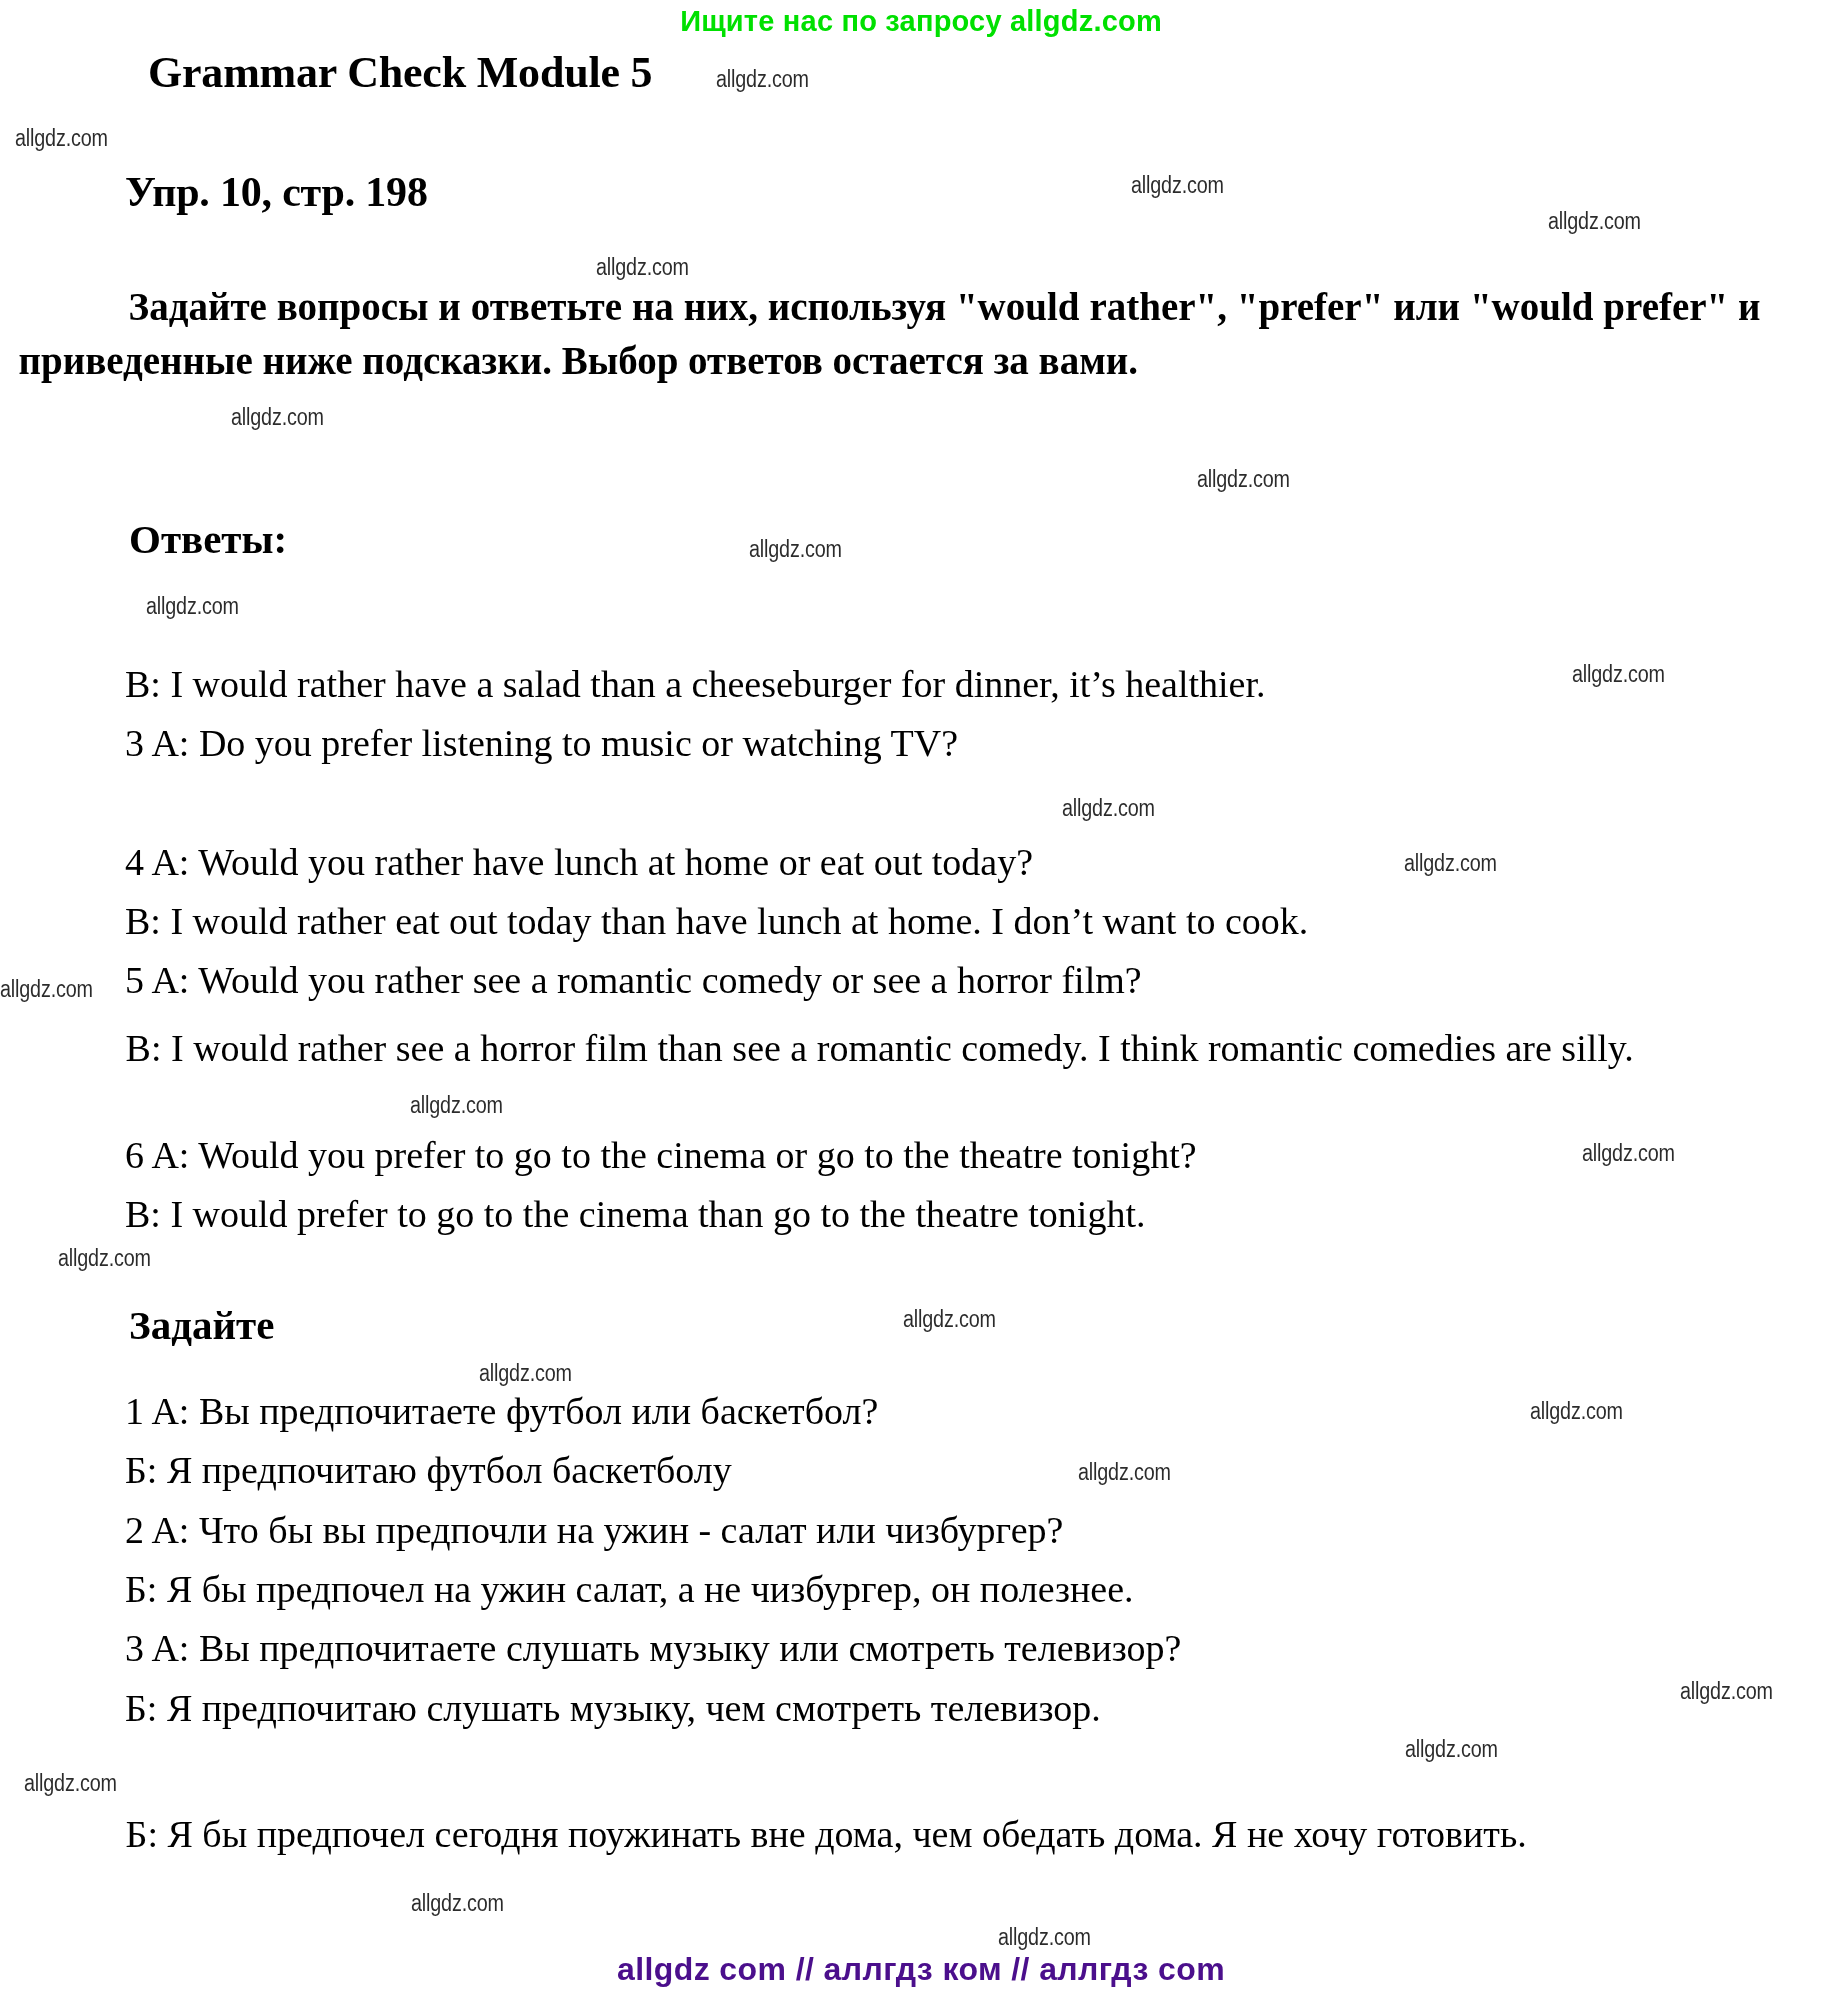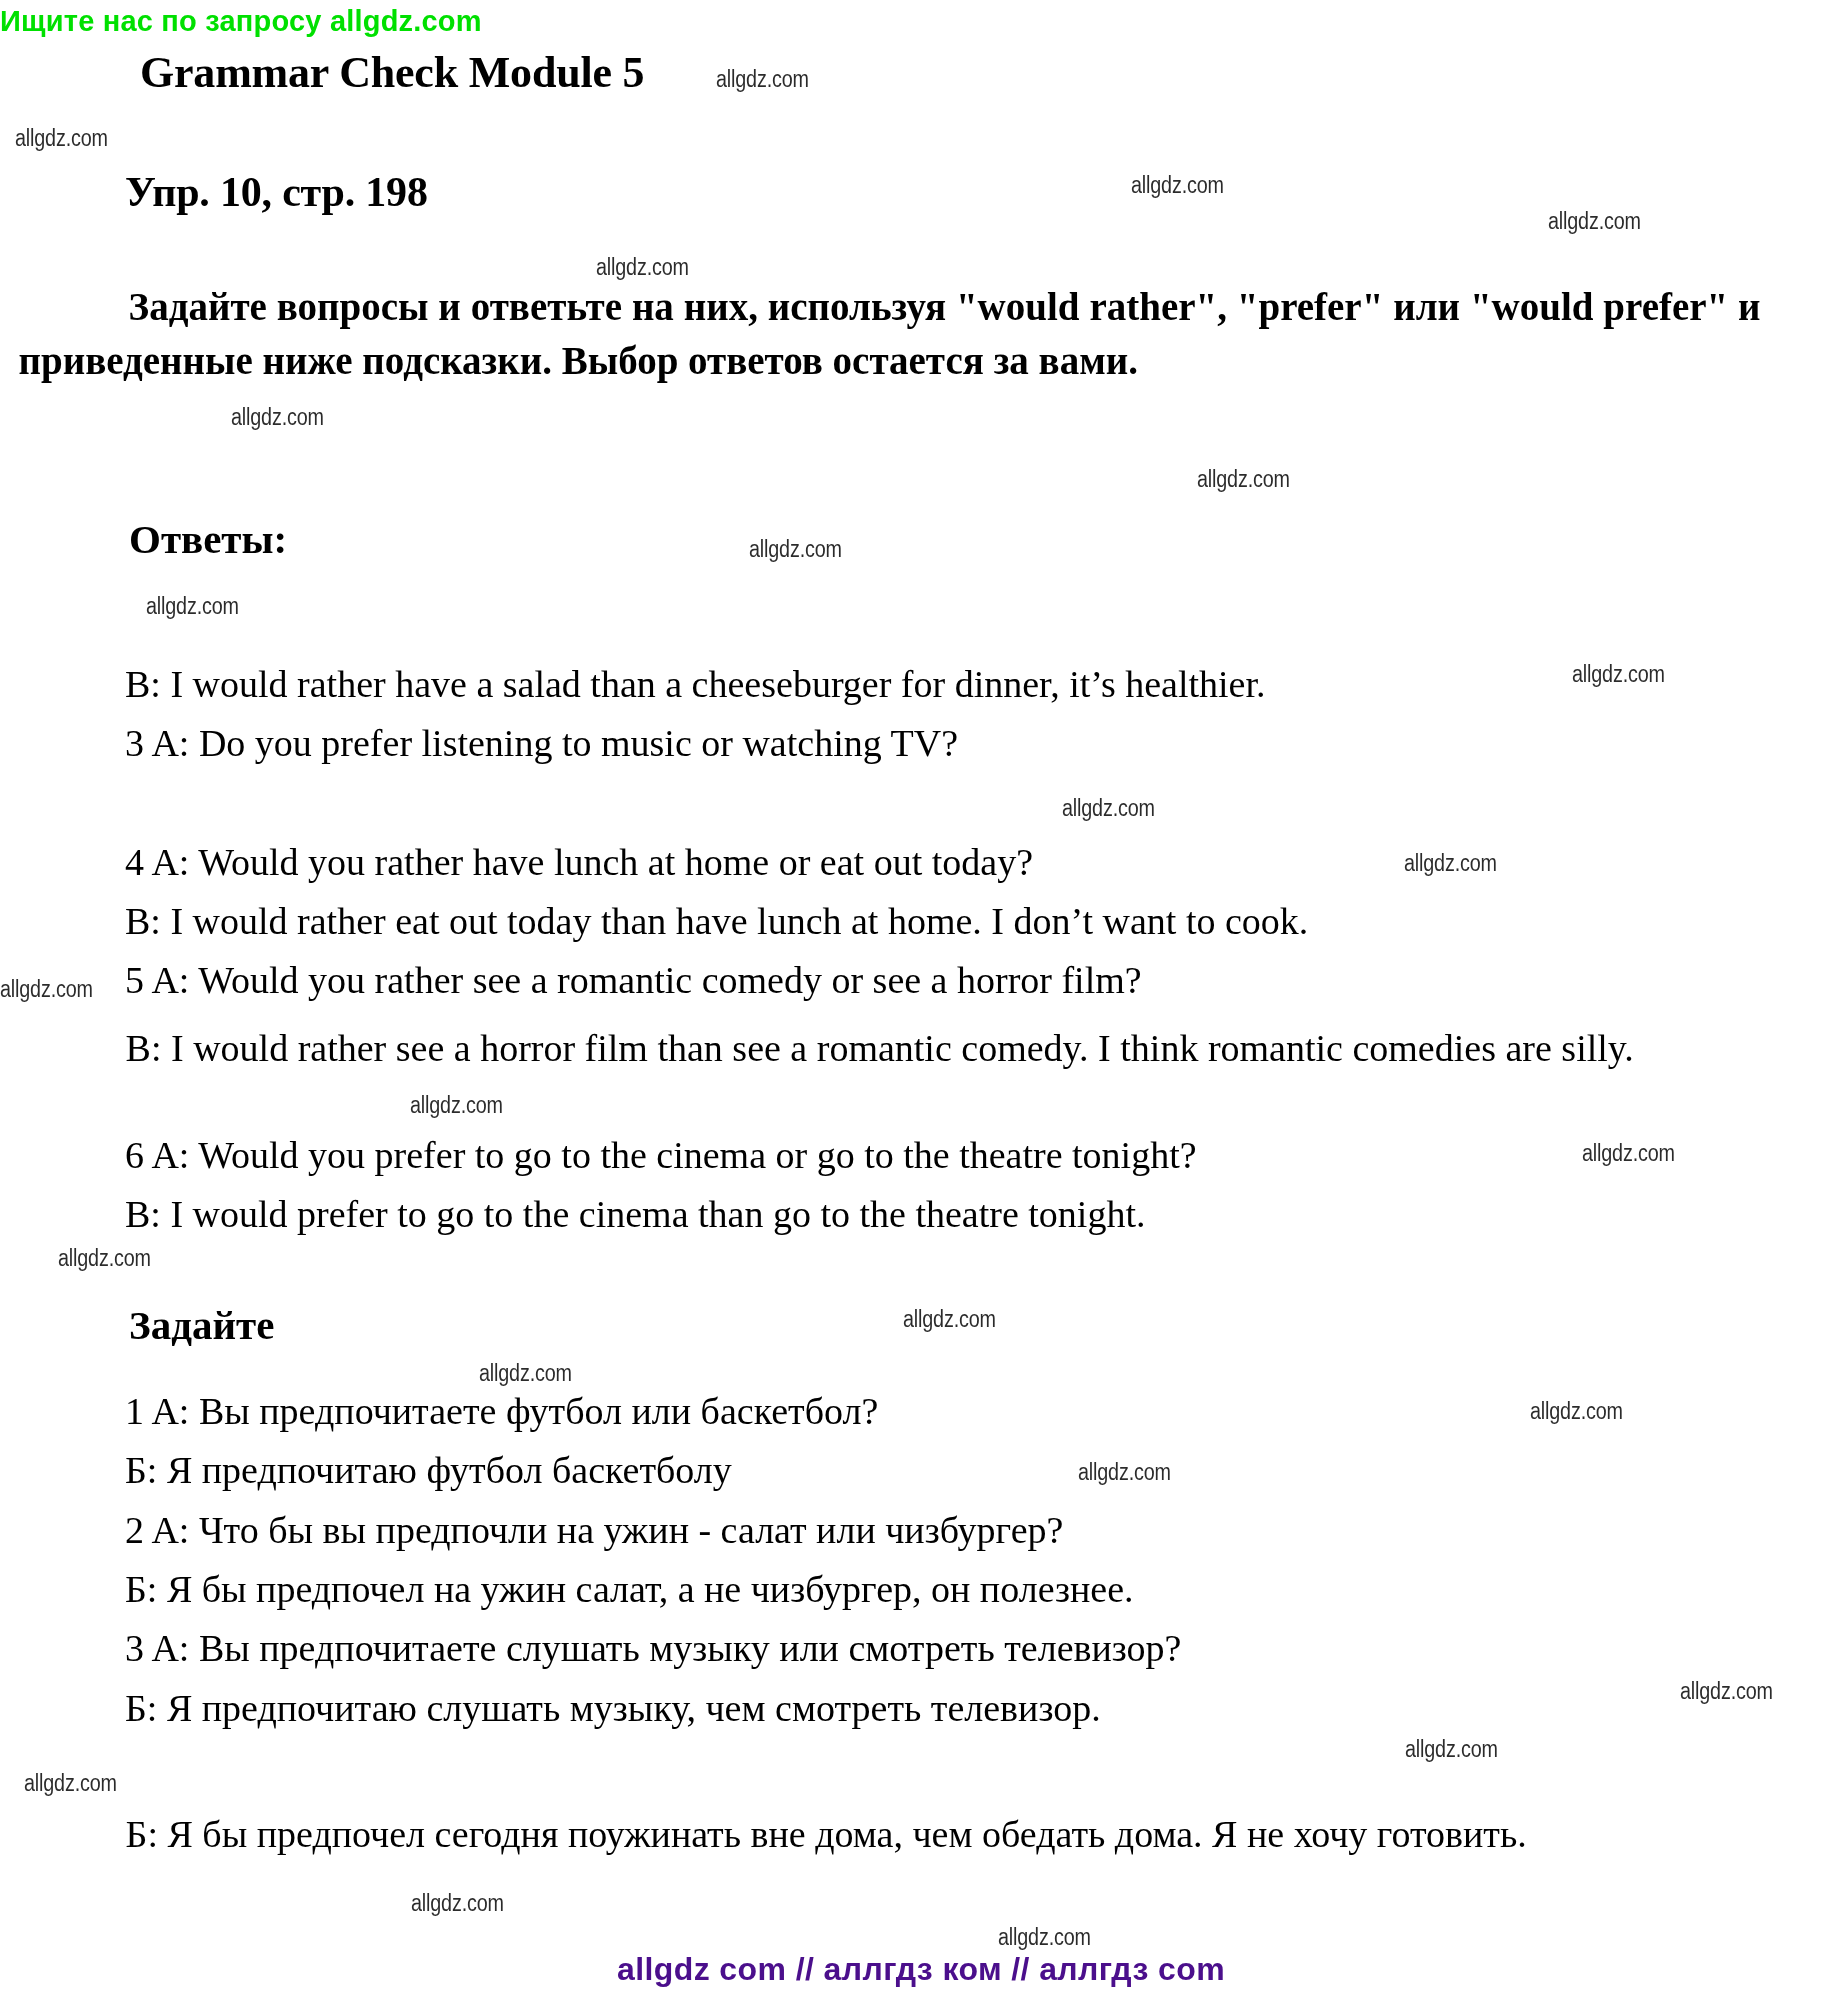--- a/index.html
+++ b/index.html
@@ -36,37 +36,37 @@
     transform-origin: left center;
     opacity: 0.92;
   }
 
   
   #promo {
     position: absolute;
     left: 0;
     top: 5.1px;
     width: 1842px;
-    text-align: left;
+    text-align: center;
     font-family: "Liberation Sans", "DejaVu Sans", sans-serif;
     font-size: 29px;
     font-weight: 700;
     color: #00e000;
     letter-spacing: 0.2px;
   }
 
   
   .h-title {
     position: absolute;
     font-weight: 700;
     font-size: 44px;
     letter-spacing: -0.2px;
     white-space: nowrap;
   }
-  #title-main { left: 140px; top: 47px; }
+  #title-main { left: 148px; top: 47px; }
   #subtitle   { left: 125px; top: 168px; font-size: 42px; }
 
   .h-sub {
     position: absolute;
     font-weight: 700;
     font-size: 41px;
     white-space: nowrap;
   }
   #answers-heading    { left: 129px; top: 515px; }
   #translation-heading{ left: 129px; top: 1301px; }

